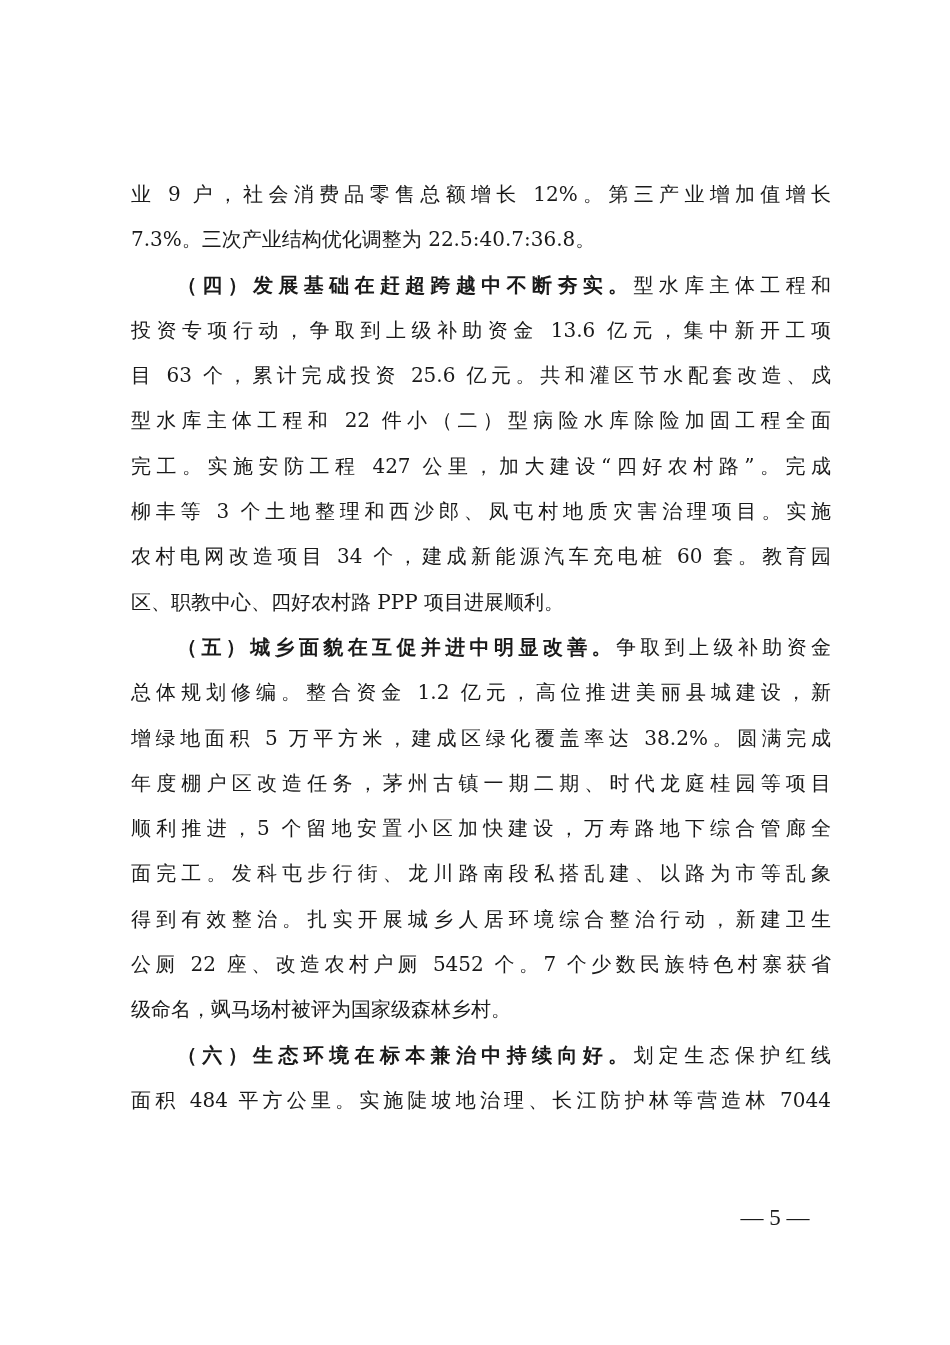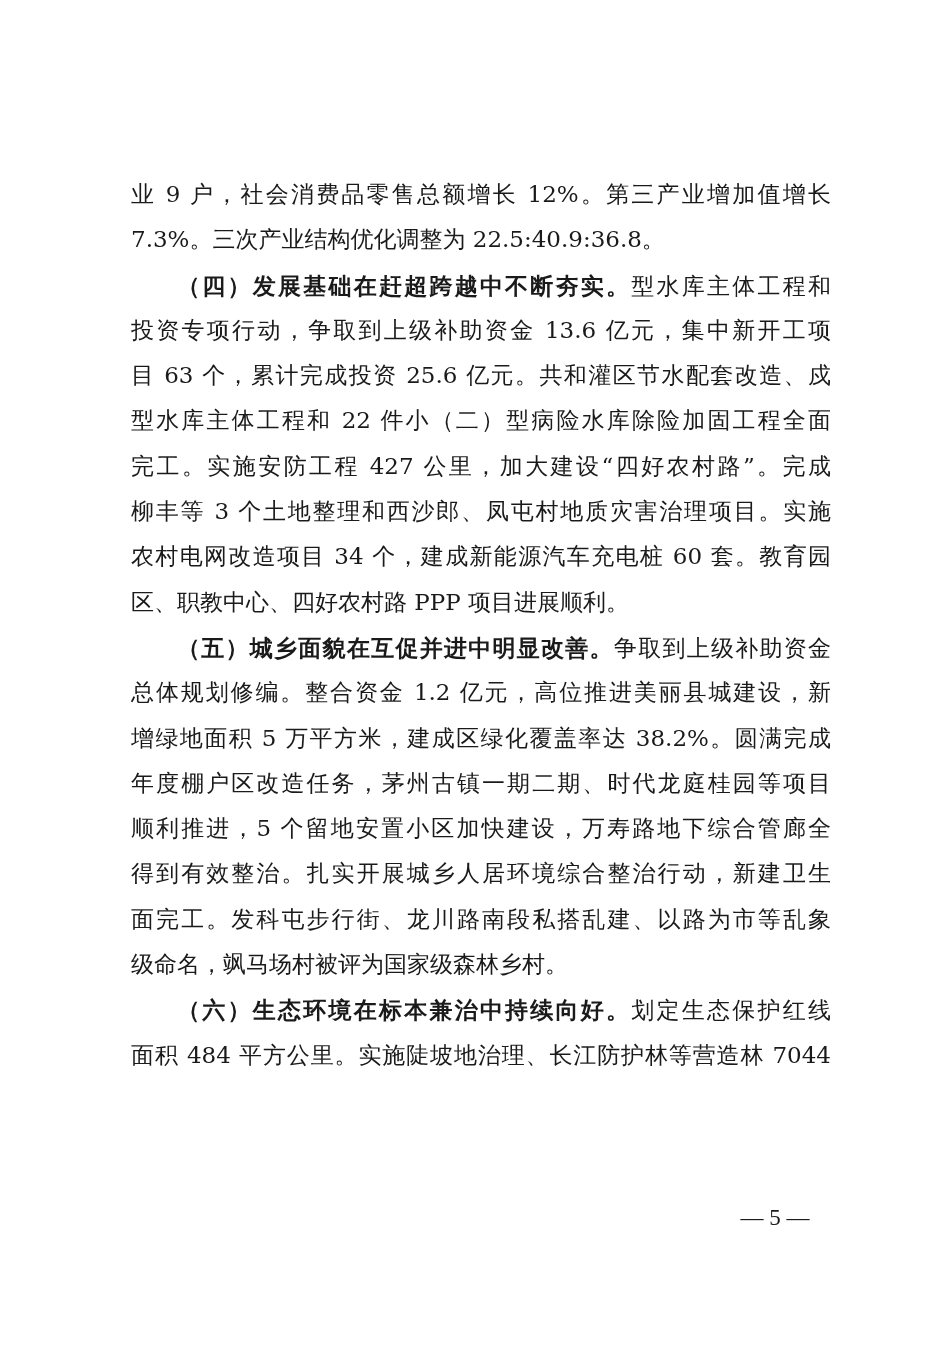--- a/index.html
+++ b/index.html
@@ -1,21 +1,21 @@
 <!DOCTYPE html>
 <html><head>
 <meta charset="utf-8">
 <style>
   html, body { margin: 0; padding: 0; background: #ffffff; }
   body { width: 950px; height: 1345px; position: relative; overflow: hidden; }
   .page { position: absolute; left: 0; top: 0; width: 950px; height: 1345px; background: #fff; }
   .body-text {
     position: absolute; left: 131px; top: 172px; width: 700px;
     font-family: "DejaVu Serif", "Liberation Serif", serif;
-    font-size: 23px; color: #1a1a1a;
+    font-size: 20px; color: #1a1a1a;
   }
   .line {
     height: 45.3px; line-height: 45.3px;
     white-space: nowrap; text-align: justify; text-align-last: justify;
     overflow: visible;
   }
   .line.last { text-align-last: left; }
   .line.indent { padding-left: 46px; }
   .heading { font-weight: bold; }
   .page-number {
@@ -24,35 +24,36 @@
     font-family: "Liberation Serif", "DejaVu Serif", serif;
     font-size: 23px; color: #1a1a1a;
   }
 </style>
 </head>
 <body>
 
 <div class="page">
   <div class="body-text">
     <div class="line"><span>业 9 户，社会消费品零售总额增长 12%。第三产业增加值增长</span></div>
-    <div class="line last"><span>7.3%。三次产业结构优化调整为 22.5:40.9:36.8。</span></div>
+    <div class="line last"><span>7.3%。三次产业结构优化调整为 22.5:40.7:36.8。</span></div>
     <div class="line indent"><span class="heading">（四）发展基础在赶超跨越中不断夯实。</span><span>型水库主体工程和</span></div>
     <div class="line"><span>投资专项行动，争取到上级补助资金 13.6 亿元，集中新开工项</span></div>
     <div class="line"><span>目 63 个，累计完成投资 25.6 亿元。共和灌区节水配套改造、戍</span></div>
     <div class="line"><span>型水库主体工程和 22 件小（二）型病险水库除险加固工程全面</span></div>
     <div class="line"><span>完工。实施安防工程 427 公里，加大建设“四好农村路”。完成</span></div>
     <div class="line"><span>柳丰等 3 个土地整理和西沙郎、凤屯村地质灾害治理项目。实施</span></div>
     <div class="line"><span>农村电网改造项目 34 个，建成新能源汽车充电桩 60 套。教育园</span></div>
     <div class="line last"><span>区、职教中心、四好农村路 PPP 项目进展顺利。</span></div>
     <div class="line indent"><span class="heading">（五）城乡面貌在互促并进中明显改善。</span><span>争取到上级补助资金</span></div>
     <div class="line"><span>总体规划修编。整合资金 1.2 亿元，高位推进美丽县城建设，新</span></div>
     <div class="line"><span>增绿地面积 5 万平方米，建成区绿化覆盖率达 38.2%。圆满完成</span></div>
     <div class="line"><span>年度棚户区改造任务，茅州古镇一期二期、时代龙庭桂园等项目</span></div>
     <div class="line"><span>顺利推进，5 个留地安置小区加快建设，万寿路地下综合管廊全</span></div>
+    <div class="line"><span>面完工。发科屯步行街、龙川路南段私搭乱建、以路为市等乱象</span></div>
     <div class="line"><span>得到有效整治。扎实开展城乡人居环境综合整治行动，新建卫生</span></div>
-    <div class="line"><span>面完工。发科屯步行街、龙川路南段私搭乱建、以路为市等乱象</span></div>
+    <div class="line"><span>公厕 22 座、改造农村户厕 5452 个。7 个少数民族特色村寨获省</span></div>
     <div class="line last"><span>级命名，飒马场村被评为国家级森林乡村。</span></div>
     <div class="line indent"><span class="heading">（六）生态环境在标本兼治中持续向好。</span><span>划定生态保护红线</span></div>
     <div class="line"><span>面积 484 平方公里。实施陡坡地治理、长江防护林等营造林 7044</span></div>
   </div>
 
   <div class="page-number">— 5 —</div>
 </div>
 
 </body></html>

